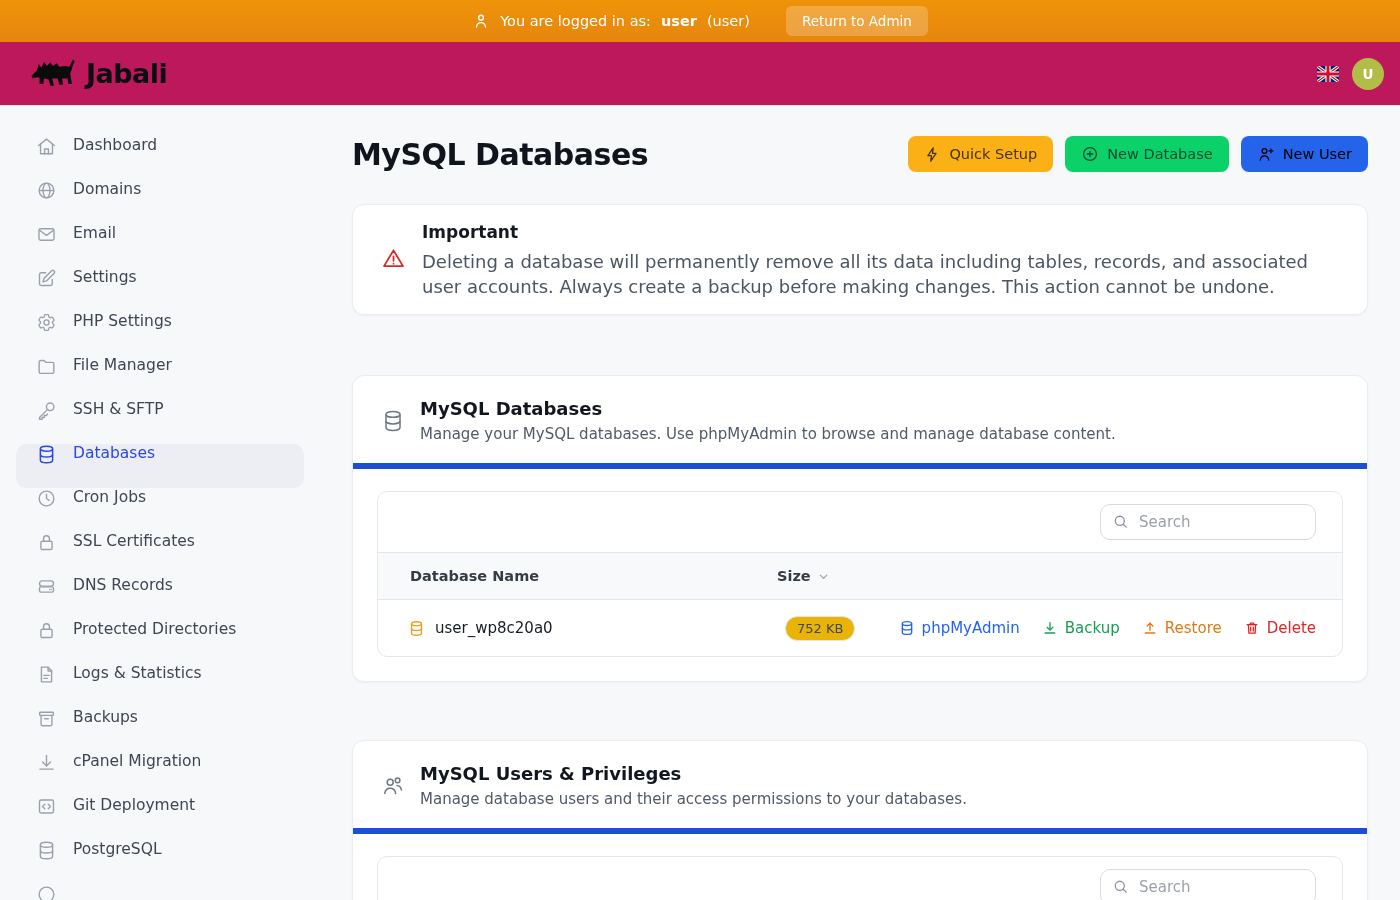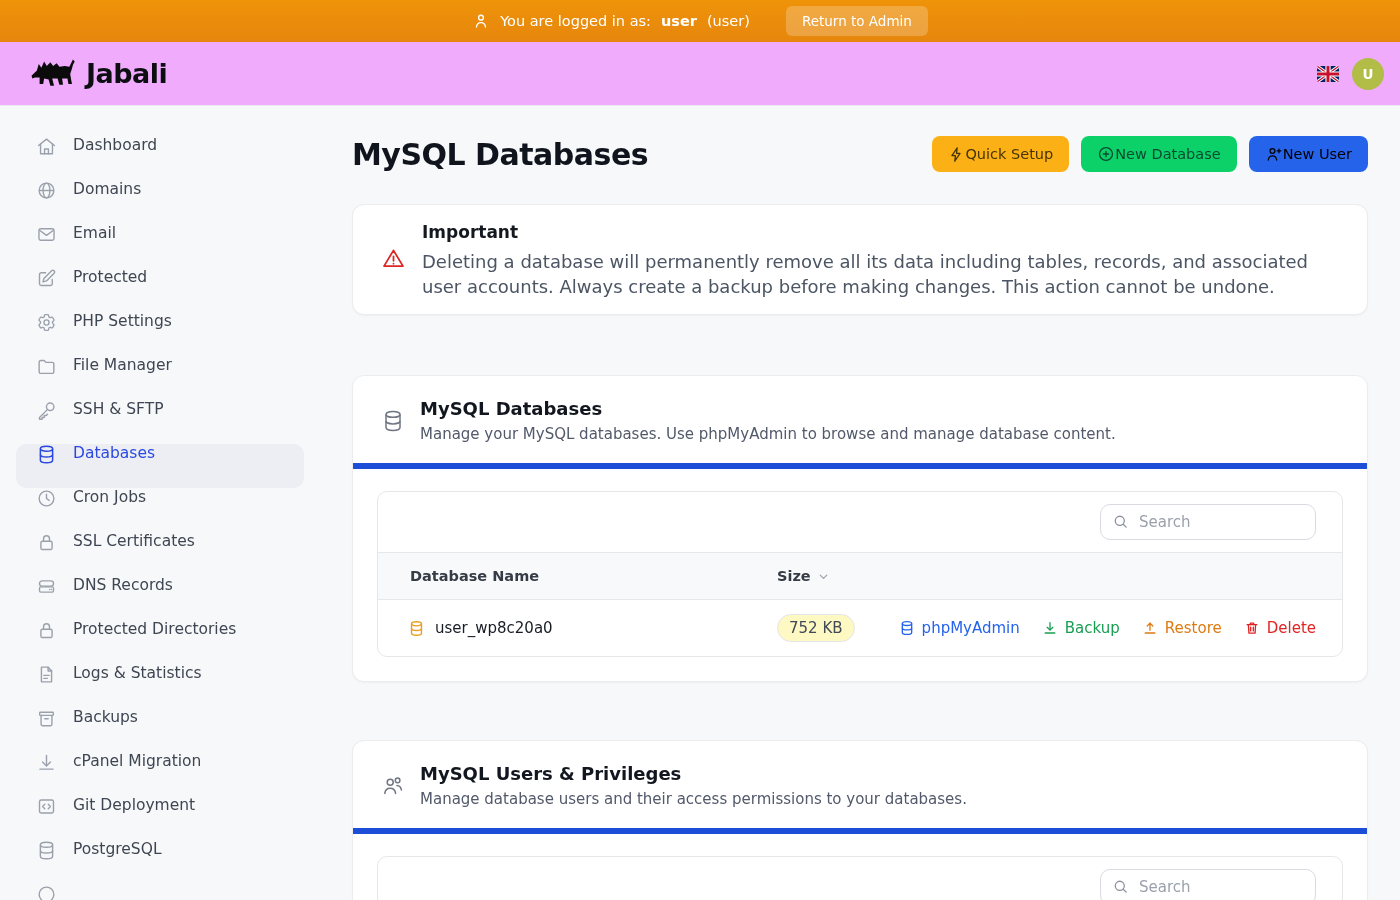--- a/index.html
+++ b/index.html
@@ -18,21 +18,21 @@
   .topbar .who { display:flex; align-items:center; gap:10px; }
   .tb-user { font-weight:bold; }
   .tb-btn {
     margin-left:26px; border:0; cursor:pointer; color:#fff;
     background:rgba(255,255,255,.22); border-radius:6px;
     padding:7px 16px; font-size:13.5px; font-family:inherit;
   }
 
   
   .appbar {
-    height:64px; background:#f0abfc; border-bottom:1px solid #e9eaee;
+    height:64px; background:#be185d; border-bottom:1px solid #e9eaee;
     display:flex; align-items:center; padding:0 16px 0 30px;
   }
   .brand { display:flex; align-items:center; gap:8px; }
   .brand-name { font-size:27px; font-weight:800; color:#0c0e12; letter-spacing:-0.5px; }
   .appbar-right { margin-left:auto; display:flex; align-items:center; gap:13px; }
   .flag { border-radius:2px; overflow:hidden; }
   .avatar {
     width:32px; height:32px; border-radius:50%; background:#b2bd48; color:#fff;
     display:flex; align-items:center; justify-content:center;
     font-size:13.5px; font-weight:bold; cursor:pointer;
@@ -50,21 +50,21 @@
   .side-item.active { background:#eceef3; color:#2b49e0; }
   .side-item.active svg { color:#2b49e0; }
 
   .main { flex:1; padding:30px 32px 0; overflow:hidden; }
 
   
   .page-head { display:flex; align-items:center; justify-content:space-between; margin-bottom:32px; }
   .page-title { font-size:30px; font-weight:800; color:#10141c; letter-spacing:-0.5px; }
   .head-actions { display:flex; gap:12px; }
   .btn {
-    display:flex; align-items:center; height:36px; padding:0 16px;
+    display:flex; align-items:center; gap:8px; height:36px; padding:0 16px;
     border:0; border-radius:8px; font-size:14.5px; font-weight:500;
     font-family:inherit; cursor:pointer;
   }
   .btn-amber { background:#fbb015; color:#463406; }
   .btn-green { background:#0cd169; color:#0a4a30; }
   .btn-blue  { background:#2563eb; color:#000000; }
 
   
   .card {
     background:#fff; border:1px solid #eaecef; border-radius:12px;
@@ -97,27 +97,27 @@
     display:grid; align-items:center; height:48px;
     background:#f8f9fa; border-top:1px solid #e5e7eb; border-bottom:1px solid #e5e7eb;
     font-size:14.5px; font-weight:bold; color:#363c46;
   }
   .db-grid { grid-template-columns:391px 1fr auto; }
   .user-grid { grid-template-columns:295px 1fr; }
   .th-first { padding-left:32px; }
   .th-size { padding-left:8px; display:flex; align-items:center; gap:6px; cursor:pointer; }
   .th-size svg { color:#9aa1ad; }
 
-  .trow { display:grid; align-items:center; height:56px; font-size:15px; }
+  .trow { display:grid; align-items:center; height:56px; font-size:15px;gap:8px; }
   .cell-name { padding-left:30px; display:flex; align-items:center; gap:10px; color:#171c25; }
   .cell-name svg { color:#e8a020; }
   .cell-size { padding-left:8px; }
   .size-pill {
-    display:inline-block; border:1px solid #e3e5e9; background:#fef9c3;
-    border-radius:999px; padding:4px 11px; font-size:15px; color:#424957;
+    display:inline-block; border:1px solid #e3e5e9; background:#eab308;
+    border-radius:999px; padding:4px 11px; font-size:13px; color:#424957;
   }
   .cell-actions { display:flex; align-items:center; gap:22px; justify-content:flex-end; padding-right:26px; }
   .act { display:flex; align-items:center; gap:7px; font-size:15px; cursor:pointer; text-decoration:none; }
   .act-blue { color:#2563eb; } .act-green { color:#189e52; }
   .act-orange { color:#df7a12; } .act-red { color:#e02424; }
 
   .users-box { min-height:140px; }
 </style>
 </head>
 <body>
@@ -186,21 +186,21 @@
           <path d="M4.4 7.4 L12 13 L19.6 7.4"></path>
         </svg>
       <span>Email</span>
     </div>
 
     <div class="side-item">
       <svg width="21" height="21" viewBox="0 0 24 24" fill="none" stroke="currentColor" stroke-width="1.6" stroke-linecap="round" stroke-linejoin="round">
           <path d="M11 5.4 H6 a2 2 0 0 0 -2 2 V18 a2 2 0 0 0 2 2 h10.6 a2 2 0 0 0 2 -2 v-5"></path>
           <path d="M17.8 3.2 a2.05 2.05 0 0 1 2.9 2.9 L12 14.8 l-4 1.1 1.1-4 8.7-8.7 z"></path>
         </svg>
-      <span>Protected</span>
+      <span>Settings</span>
     </div>
 
     <div class="side-item">
       <svg width="21" height="21" viewBox="0 0 24 24" fill="none" stroke="currentColor" stroke-width="1.5" stroke-linecap="round" stroke-linejoin="round">
           <path d="M9.6 3.9c.09-.54.56-.9 1.11-.9h2.58c.55 0 1.02.36 1.11.9l.22 1.3c.06.37.31.69.64.87l.22.13c.33.2.72.26 1.08.12l1.22-.45c.51-.19 1.1 0 1.37.49l1.3 2.24c.27.48.16 1.08-.26 1.43l-1 .83c-.3.24-.44.61-.43.99v.26c-.01.38.13.75.43.99l1 .83c.42.35.53.95.26 1.43l-1.3 2.24c-.27.49-.86.68-1.37.49l-1.22-.45c-.36-.14-.75-.08-1.08.12l-.22.13c-.33.18-.58.5-.64.87l-.22 1.3c-.09.54-.56.9-1.11.9h-2.58c-.55 0-1.02-.36-1.11-.9l-.22-1.3c-.06-.37-.31-.69-.64-.87l-.22-.13c-.33-.2-.72-.26-1.08-.12l-1.22.45c-.51.19-1.1 0-1.37-.49l-1.3-2.24c-.27-.48-.16-1.08.26-1.43l1-.83c.3-.24.44-.61.43-.99v-.26c.01-.38-.13-.75-.43-.99l-1-.83c-.42-.35-.53-.95-.26-1.43l1.3-2.24c.27-.49.86-.68 1.37-.49l1.22.45c.36.14.75.08 1.08-.12l.22-.13c.33-.18.58-.5.64-.87l.22-1.3z"></path>
           <circle cx="12" cy="12" r="2.9"></circle>
         </svg>
       <span>PHP Settings</span>
     </div>
 

